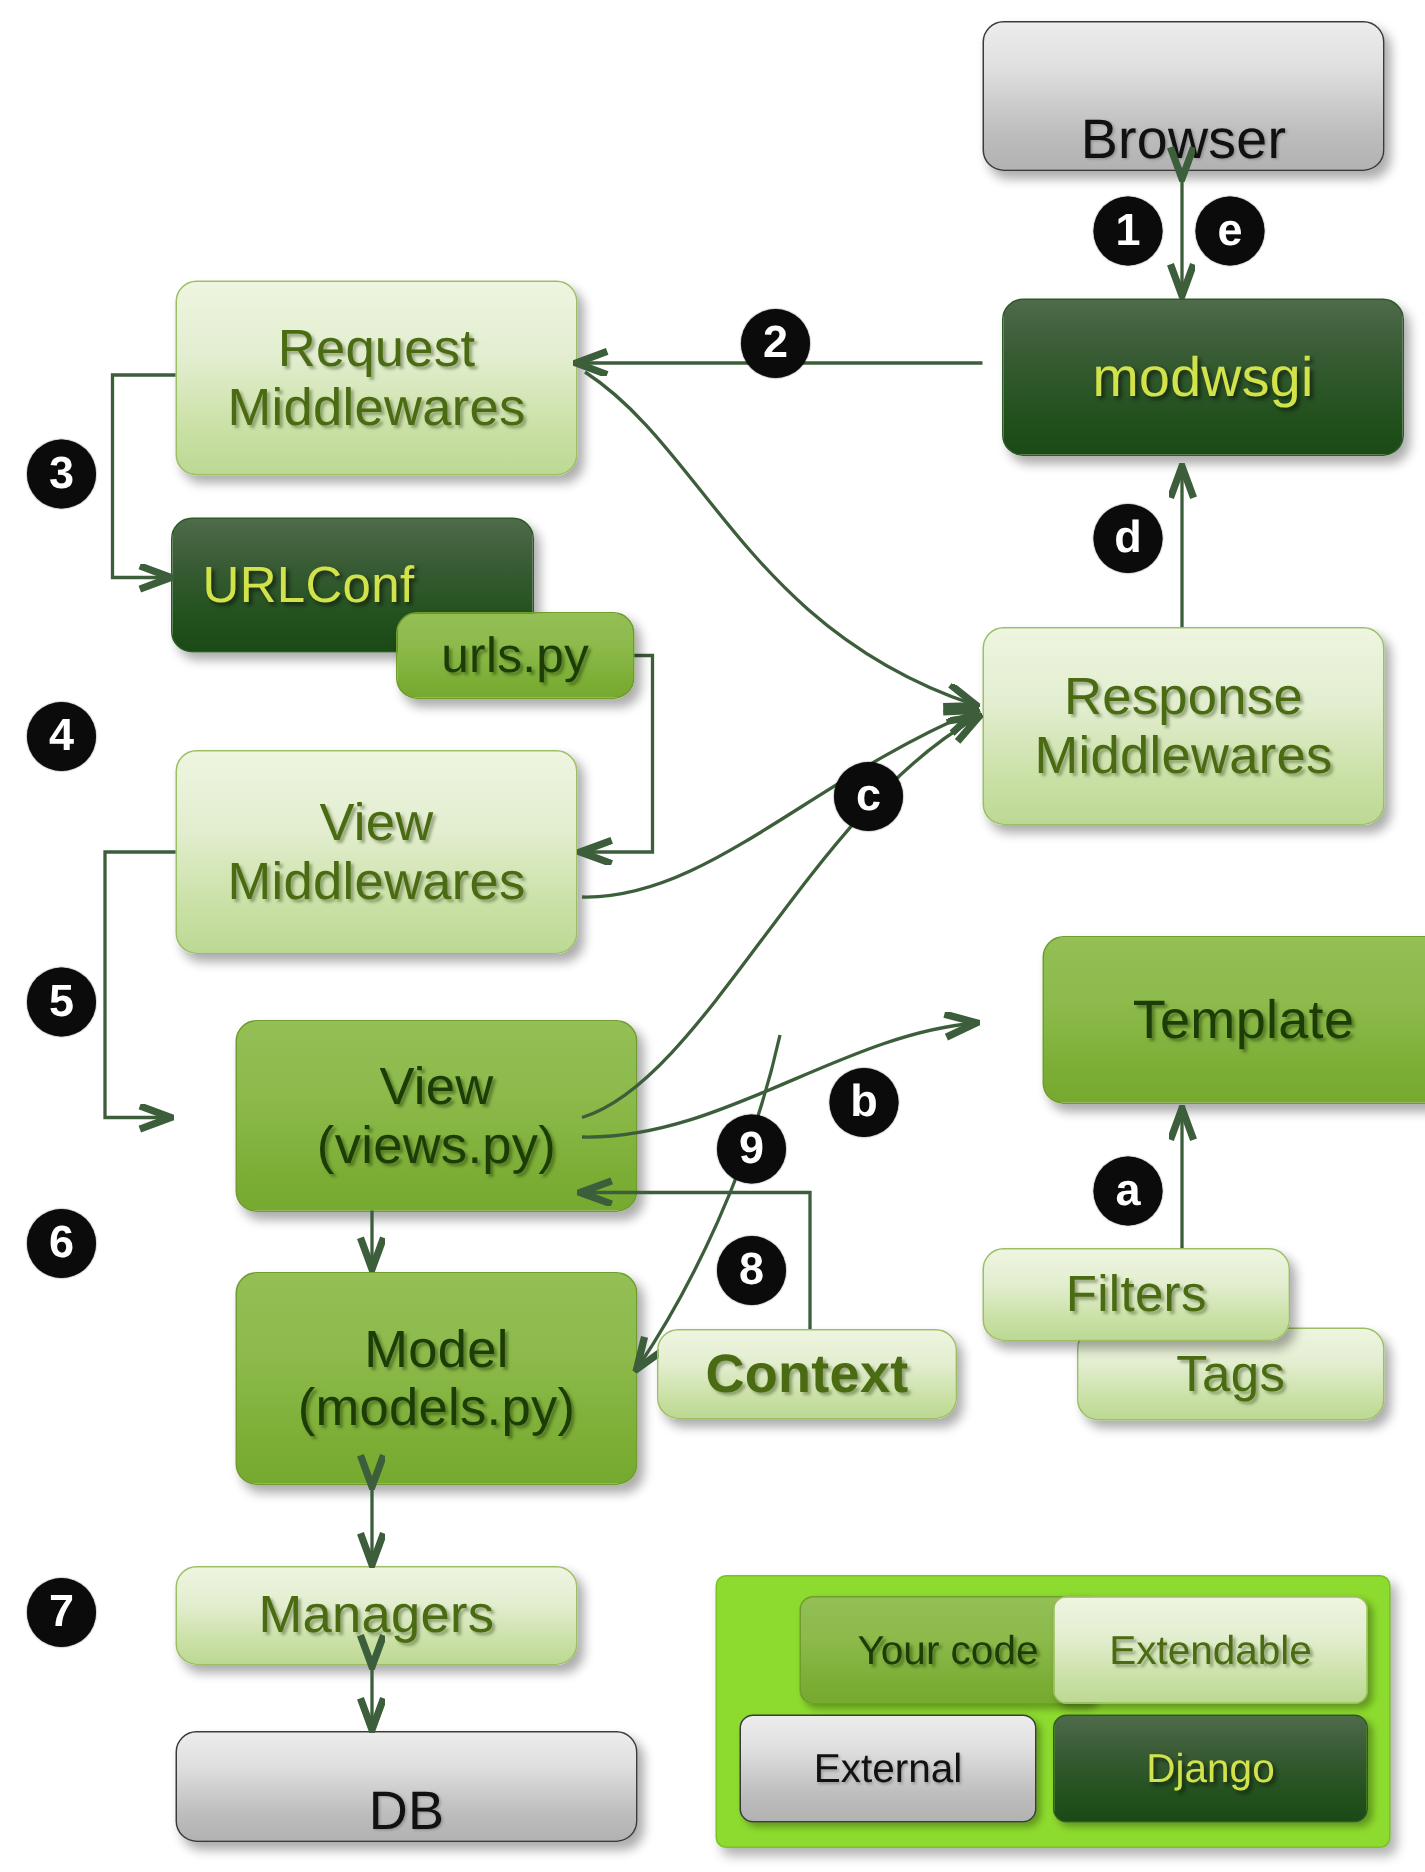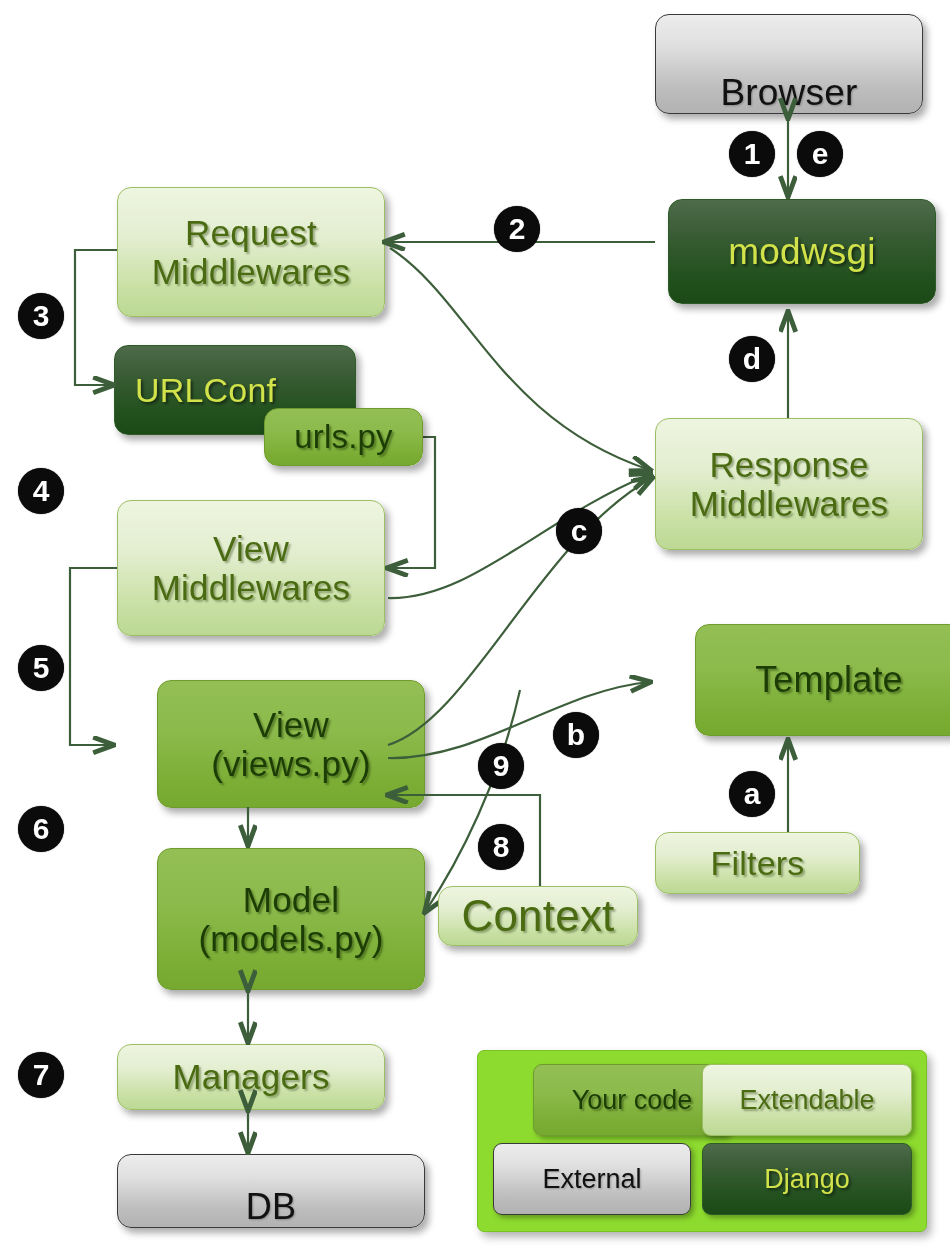--- a/index.html
+++ b/index.html
@@ -204,22 +204,25 @@
   </div>
 
   <div class="node n-yourcode" style="left:655px; top:624px; width:268px; height:112px; font-size:36px;">
     <span>Template</span>
   </div>
 
   <div class="node n-extendable" style="left:655px; top:832px; width:205px; height:62px; font-size:34px; z-index:11;">
     <span>Filters</span>
   </div>
 
-
-  <div class="node n-extendable" style="left:438px; top:886px; width:200px; height:60px; font-size:44px; z-index:12;">
+  <div class="node n-extendable" style="left:718px; top:885px; width:205px; height:62px; font-size:34px; z-index:10;">
+    <span>Tags</span>
+  </div>
+
+  <div class="node n-extendable" style="left:438px; top:886px; width:200px; height:60px; font-size:36px; z-index:12;font-weight:bold;">
     <span>Context</span>
   </div>
 
   <div class="badge" style="left:729px; top:131px; width:46px; height:46px; font-size:30px;">
     <span>1</span>
     </div>
 
   <div class="badge" style="left:797px; top:131px; width:46px; height:46px; font-size:30px;">
     <span>e</span>
     </div>

